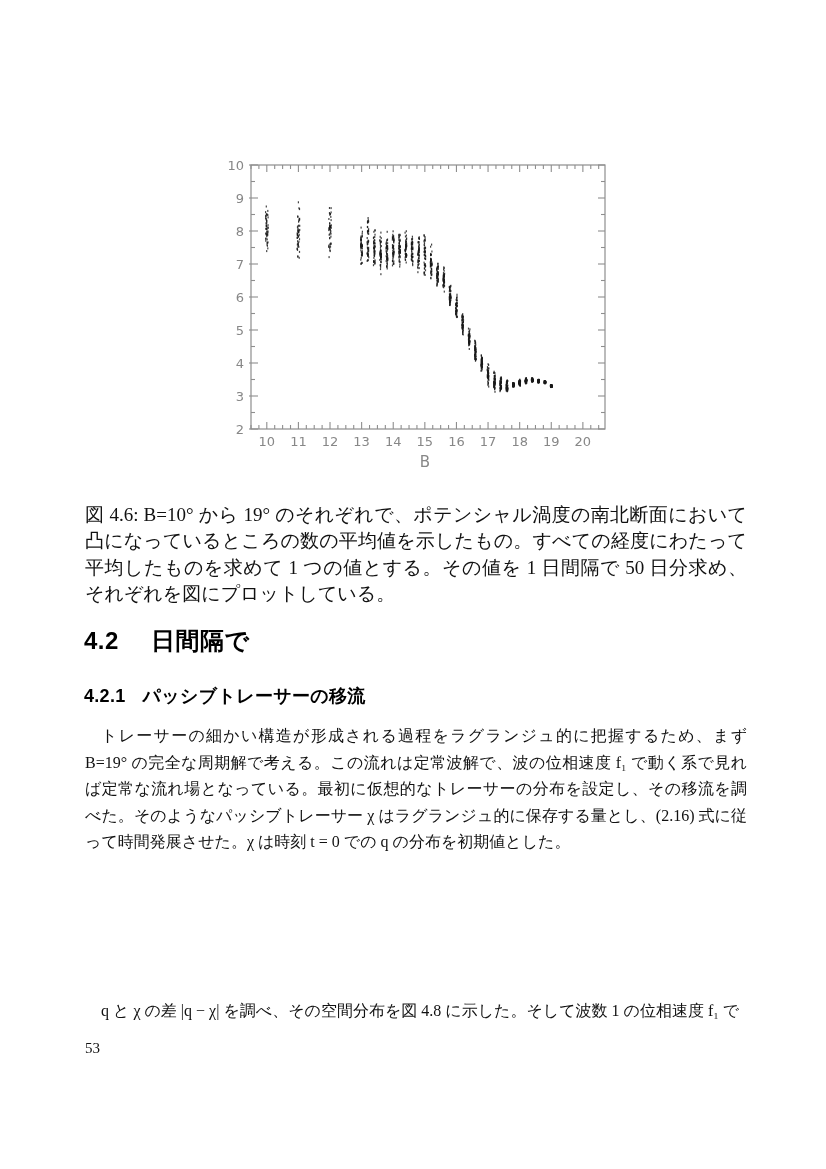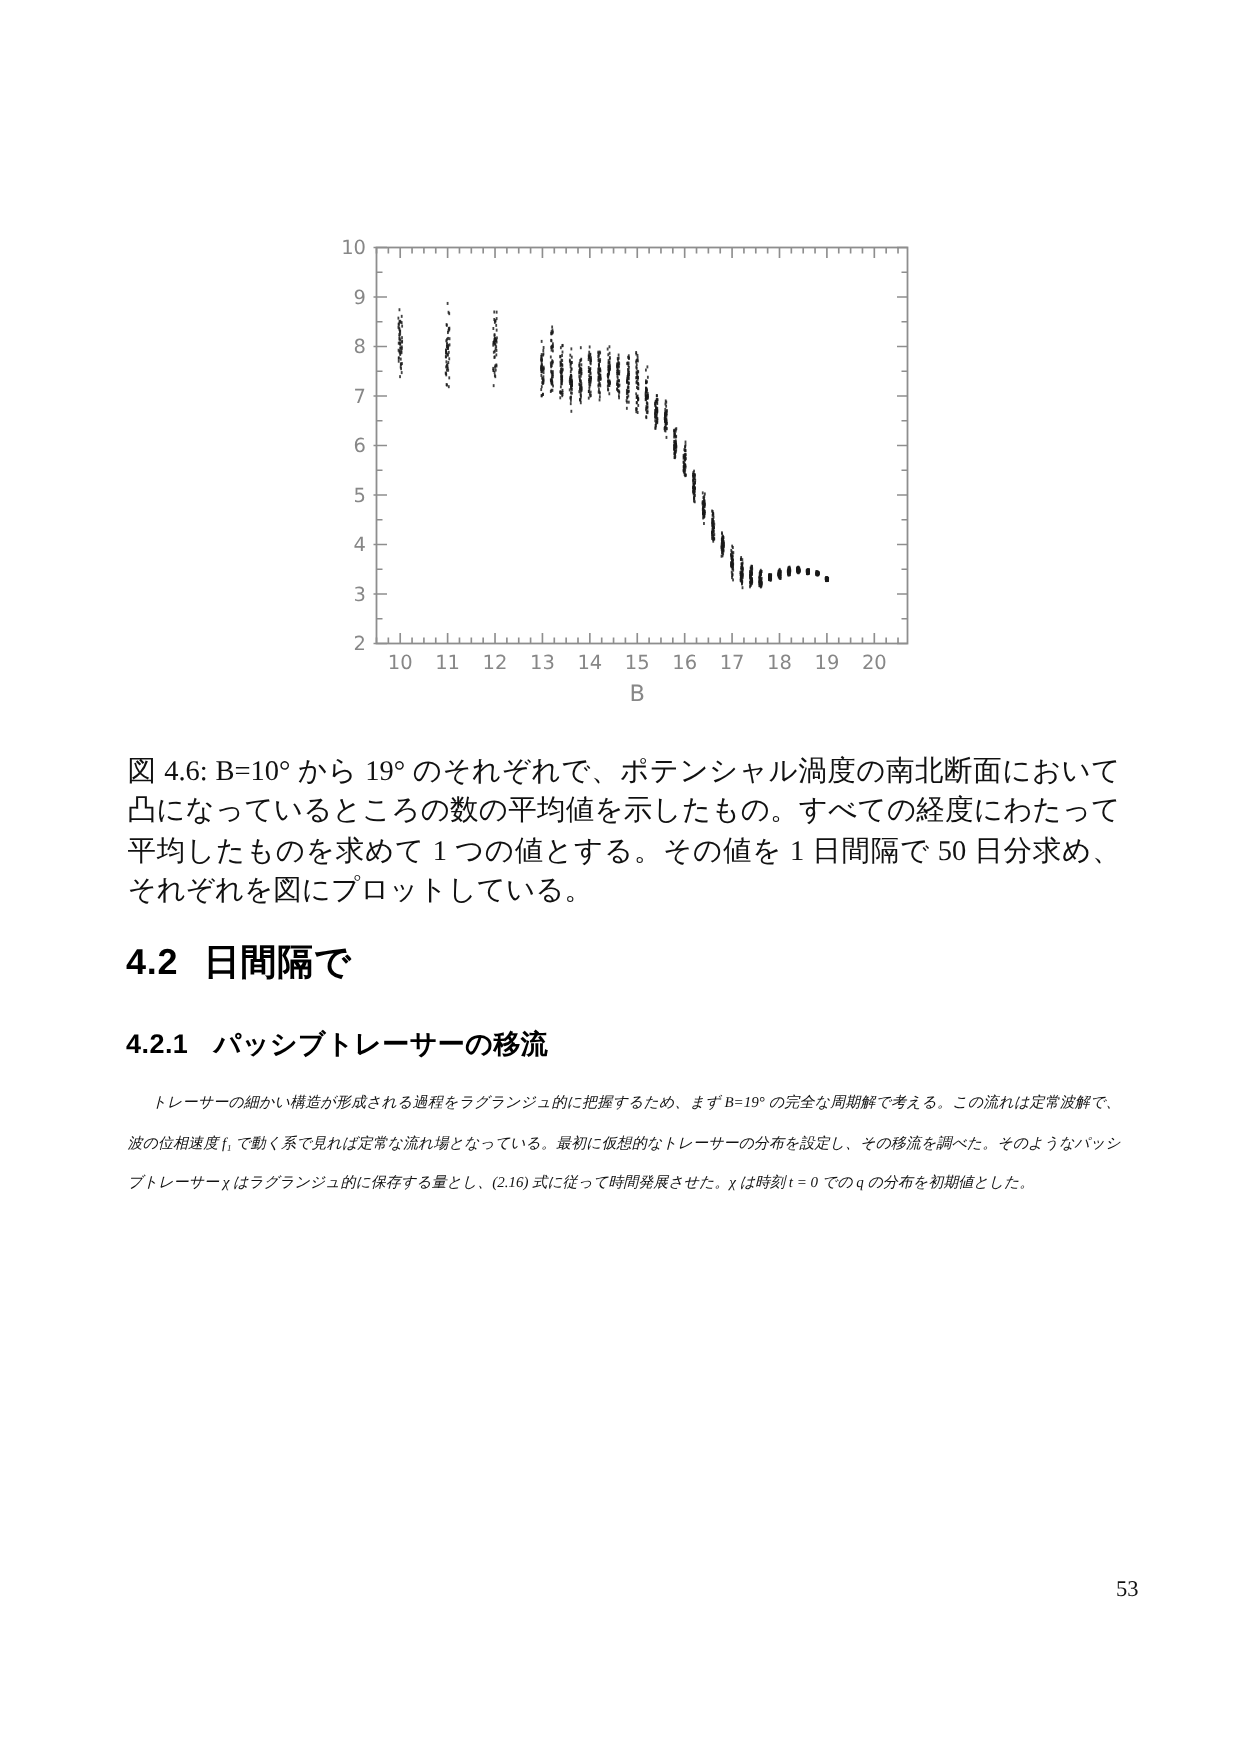--- a/index.html
+++ b/index.html
@@ -7,38 +7,38 @@
     position:relative;width:826px;height:1169px;background:#ffffff;
     font-family:"Liberation Serif","DejaVu Serif",serif;color:#111;overflow:hidden;
   }
   .figure-wrap{position:absolute;left:225px;top:148px;width:400px;height:330px;}
   .cap{
     position:absolute;left:85px;top:502px;width:662px;margin:0;
     font-size:19px;line-height:26.4px;text-align:justify;
   }
   .para{
     position:absolute;left:85px;width:662px;margin:0;
-    font-size:10px;line-height:26.6px;text-align:justify;text-indent:16px;font-style:italic;
+    font-size:16px;line-height:26.6px;text-align:justify;text-indent:16px;
   }
   .p1{top:723px;} .p2{top:849px;} .p3{top:998px;}
   h2.sec{
     position:absolute;left:84px;top:625px;margin:0;
     font-family:"Liberation Sans","DejaVu Sans",sans-serif;
     font-size:24px;font-weight:bold;color:#000;letter-spacing:.5px;
   }
-  h2.sec .num{margin-right:17px;}
+  h2.sec .num{margin-right:32px;}
   h3.subsec{
     position:absolute;left:84px;top:684px;margin:0;
     font-family:"Liberation Sans","DejaVu Sans",sans-serif;
     font-size:18px;font-weight:bold;color:#000;letter-spacing:.3px;text-align:right;
   }
   h3.subsec .num{margin-right:17px;}
   .pageno{
-    position:absolute;left:85px;top:1040px;width:662px;margin:12px;
-    text-align:right;font-size:15px;
+    position:absolute;left:85px;top:1040px;width:662px;margin:0;
+    text-align:left;font-size:15px;
   }
   svg .tl{font-family:"DejaVu Sans",sans-serif;font-size:13px;fill:#878787;}
   svg .axl{font-family:"DejaVu Sans",sans-serif;font-size:15px;fill:#878787;}
 </style>
 </head>
 <body>
 
 <div class="page">
 
   <div class="figure-wrap">
@@ -1896,16 +1896,17 @@
 
   <h2 class="sec">
     <span class="num">4.2</span><span>日間隔で</span>
   </h2>
 
   <h3 class="subsec">
     <span class="num">4.2.1</span><span>パッシブトレーサーの移流</span>
   </h3>
 
   <p class="para p1">トレーサーの細かい構造が形成される過程をラグランジュ的に把握するため、まず B=19° の完全な周期解で考える。この流れは定常波解で、波の位相速度 f₁ で動く系で見れば定常な流れ場となっている。最初に仮想的なトレーサーの分布を設定し、その移流を調べた。そのようなパッシブトレーサー χ はラグランジュ的に保存する量とし、(2.16) 式に従って時間発展させた。χ は時刻 t = 0 での q の分布を初期値とした。</p>
+  <p class="para p3">q と χ の差 |q − χ| を調べ、その空間分布を図 4.8 に示した。そして波数 1 の位相速度 f₁ で</p>
 
   <div class="pageno">53</div>
 
 </div>
 
 </body></html>

